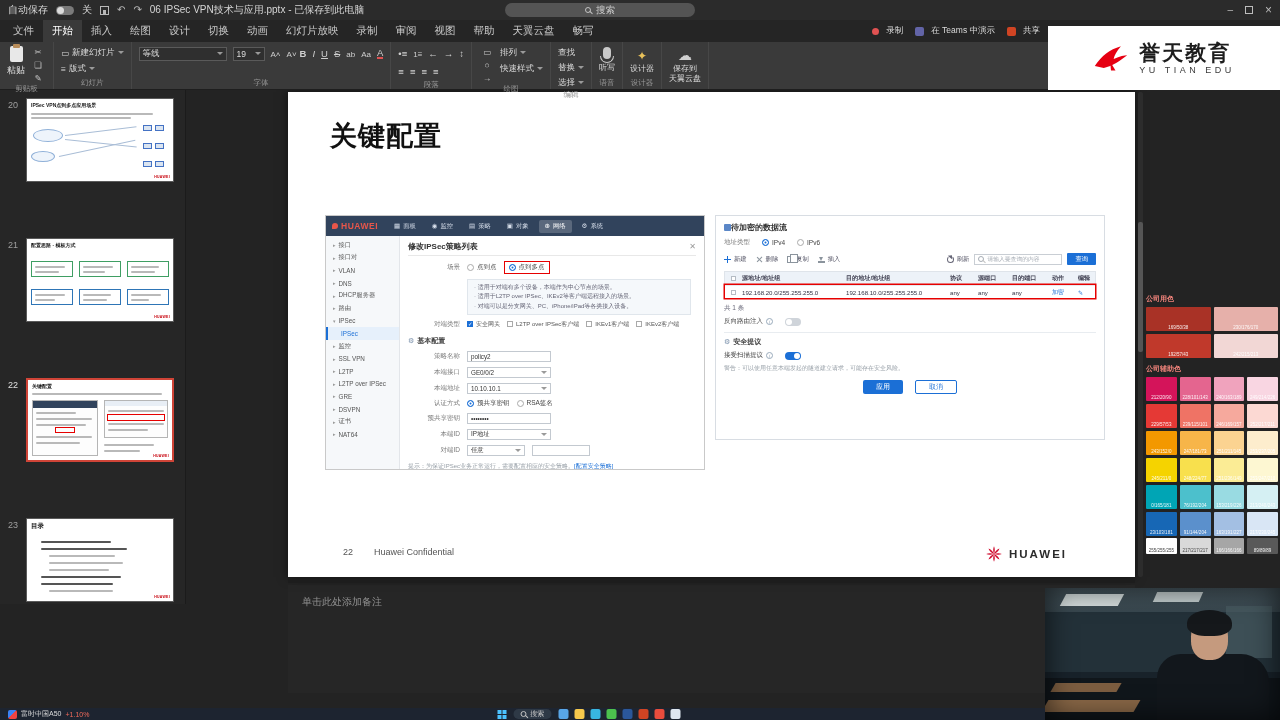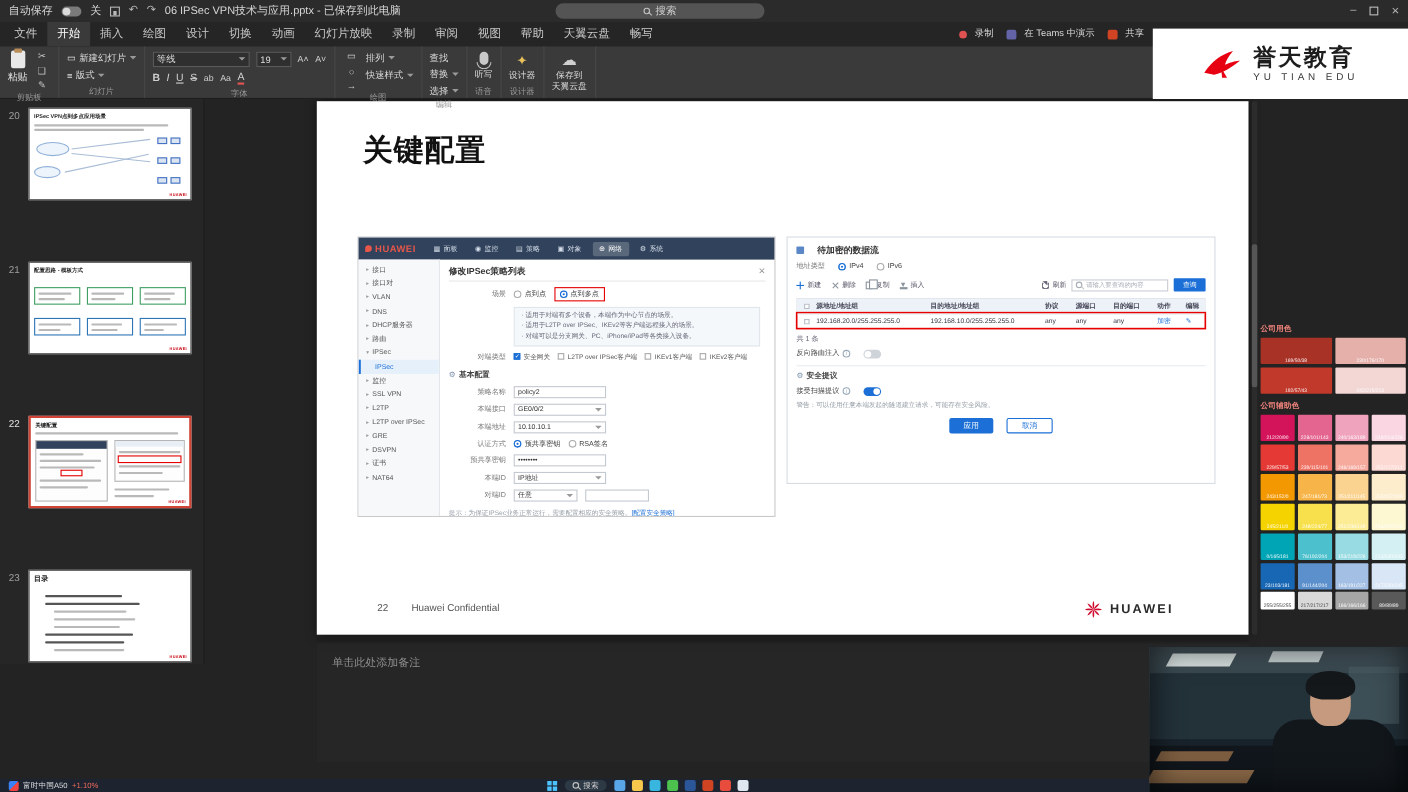--- a/index.html
+++ b/index.html
@@ -140,21 +140,21 @@
   .inp{height:11px;border:1px solid #c3c9d0;background:#fff;font-size:6.3px;color:#333;display:flex;align-items:center;
        padding:0 3px;width:84px;}
   .inp.sel{justify-content:space-between;}
   .inp.short{width:58px;}
   .tip{margin-top:6px;font-size:6px;color:#98a0a8;}
   .tip .lnk2{color:#1b6fd6;}
 
   
   .flowp{position:absolute;left:427px;top:123px;width:390px;height:225px;background:#fff;border:1px solid #d8dde3;
          padding:6px 8px;font-size:6.5px;color:#444;}
-  .fp-title{font-size:8px;font-weight:bold;color:#333;display:flex;align-items:center;gap:12px;}
+  .fp-title{font-size:8px;font-weight:bold;color:#333;display:flex;align-items:center;gap:0;}
   .sq-ic{width:7px;height:7px;background:#5b87c7;border-radius:1px;}
   .fp-row{display:flex;align-items:center;margin-top:5px;gap:12px;}
   .fp-tools{display:flex;align-items:center;margin-top:6px;gap:9px;}
   .tbtn{display:inline-flex;align-items:center;gap:3px;color:#556;font-size:6.3px;}
   .ic-plus{position:relative;width:7px;height:7px;}
   .ic-plus::before{content:"";position:absolute;left:3px;top:0;width:1.4px;height:7px;background:#1b6fd6;}
   .ic-plus::after{content:"";position:absolute;left:0;top:3px;width:7px;height:1.4px;background:#1b6fd6;}
   .ic-xx{position:relative;width:7px;height:7px;}
   .ic-xx::before,.ic-xx::after{content:"";position:absolute;left:3px;top:0;width:1.3px;height:7px;background:#8b949d;}
   .ic-xx::before{transform:rotate(45deg);} .ic-xx::after{transform:rotate(-45deg);}
@@ -355,21 +355,21 @@
         <span class="sbtn">
             <span class="g-al"></span>
             <span>版式</span>
             <i class="car"></i>
           </span>
       </div>
       <div class="rlabel">幻灯片</div>
     </div>
 
     <div class="rgroup">
-      <div style="display:flex;flex-direction:column;gap:3px;">
+      <div style="display:flex;flex-direction:row;gap:3px;">
         <div class="frow1">
           <div class="combo" style="width:88px;">
               <span>等线</span>
               <i class="car"></i>
             </div>
           <div class="combo" style="width:32px;">
               <span>19</span>
               <i class="car"></i>
             </div>
           <span class="g-grow"></span>
@@ -381,20 +381,38 @@
           <span class="g-under"></span>
           <span class="g-strike"></span>
           <span class="g-shadow"></span>
           <span class="g-case"></span>
           <span class="g-fcolor"></span>
         </div>
       </div>
       <div class="rlabel">字体</div>
     </div>
 
+    <div class="rgroup">
+      <div style="display:flex;flex-direction:column;gap:3px;">
+        <div class="frow2">
+          <span class="g-bullets"></span>
+          <span class="g-numbers"></span>
+          <span class="g-outdent"></span>
+          <span class="g-indent"></span>
+          <span class="g-spacing"></span>
+        </div>
+        <div class="frow2">
+          <span class="g-al"></span>
+          <span class="g-al"></span>
+          <span class="g-al"></span>
+          <span class="g-al"></span>
+        </div>
+      </div>
+      <div class="rlabel">段落</div>
+    </div>
 
     <div class="rgroup">
       <div class="rbody">
         <div class="mini-col">
           <span class="mini g-shape"></span>
           <span class="mini g-circ"></span>
           <span class="mini g-arrow"></span>
         </div>
         <div style="display:flex;flex-direction:column;gap:3px;">
           <span class="sbtn">

